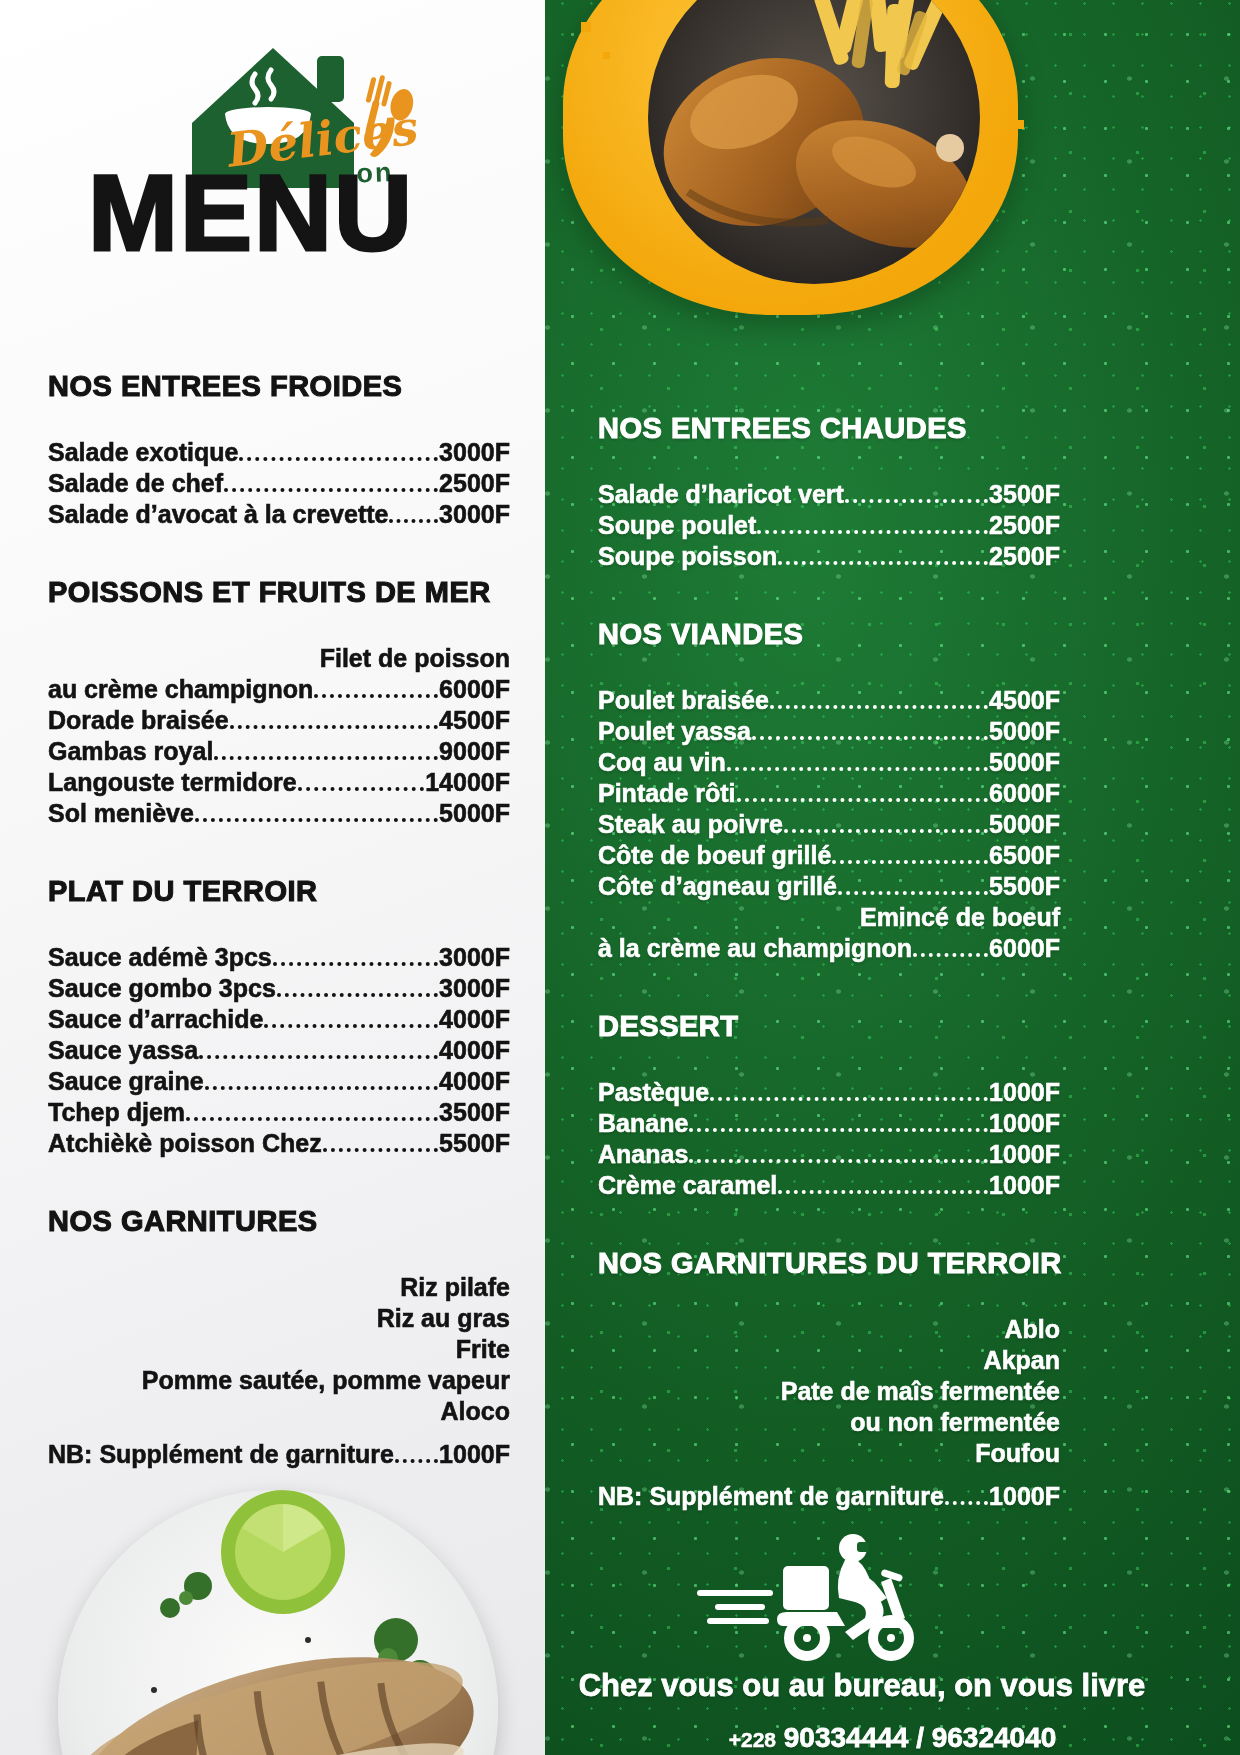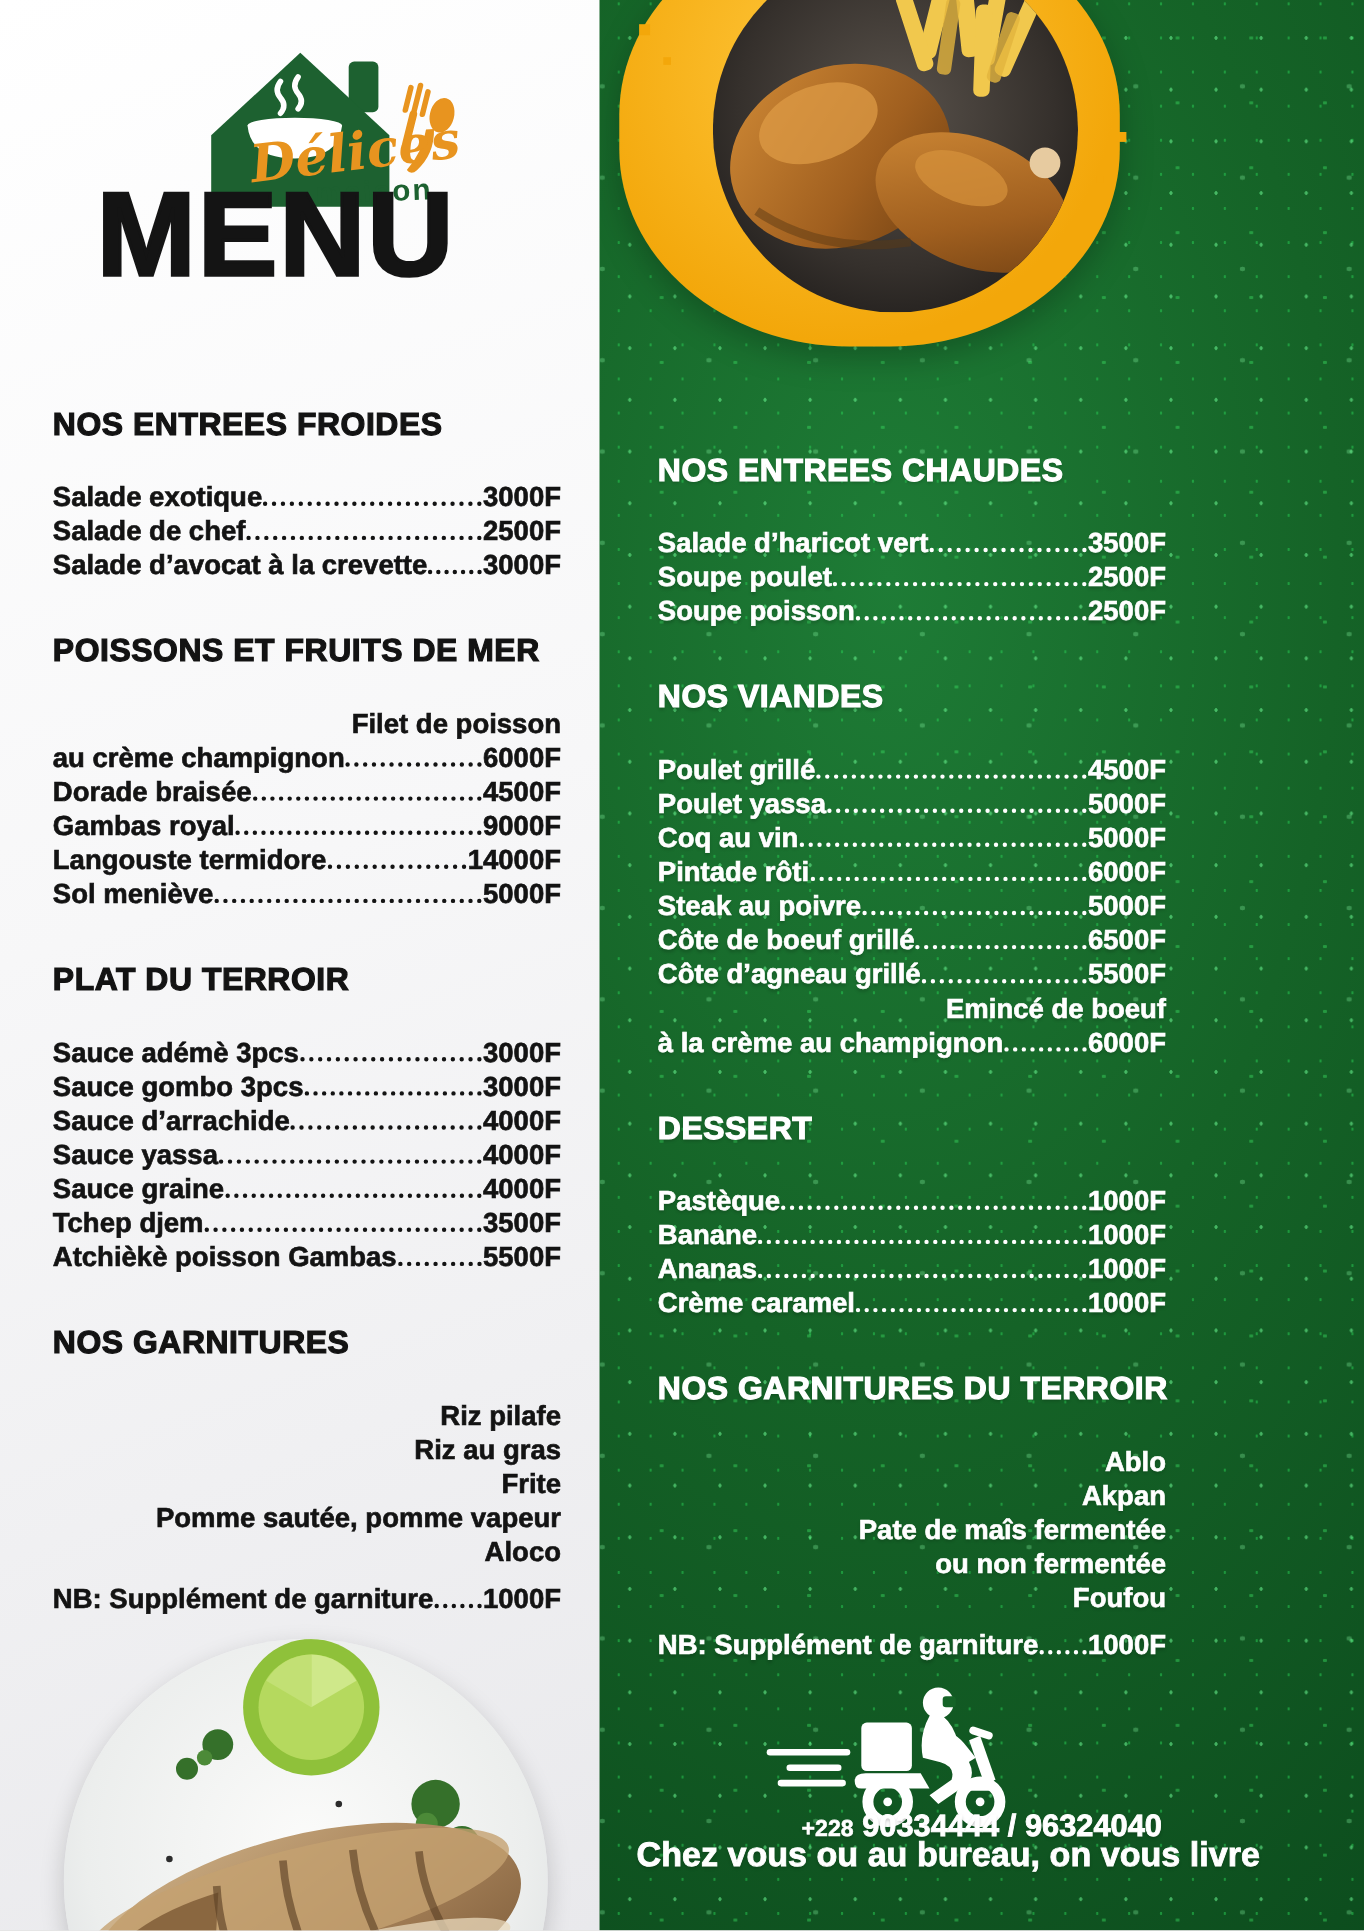--- a/index.html
+++ b/index.html
@@ -74,21 +74,21 @@
     border-radius:50%;overflow:hidden;}
   .pix{position:absolute;background:var(--yellow,#f3a70a);}
   
   .delivery-icon{position:absolute;left:150px;top:1530px;}
   .delivery-tagline{
     position:absolute;left:0;top:1668px;width:634px;text-align:center;
     font-size:31px;font-weight:bold;color:#fff;-webkit-text-stroke:.8px #fff;
     text-shadow:0 2px 3px rgba(0,0,0,.25);white-space:nowrap;
   }
   .delivery-phone{
-    position:absolute;left:0;top:1644px;width:695px;text-align:center;
+    position:absolute;left:0;top:1722px;width:695px;text-align:center;
     font-size:28px;font-weight:bold;color:#fff;-webkit-text-stroke:.8px #fff;
     text-shadow:0 2px 3px rgba(0,0,0,.25);white-space:nowrap;
   }
   .phone-prefix{font-size:21px;-webkit-text-stroke:.5px #fff;}
 </style>
 </head>
 <body>
 
 <div class="page">
 
@@ -201,21 +201,21 @@
             <span>Sauce graine</span>
             <span class="item-leader"></span>
             <span class="item-price">4000F</span>
           </div>
           <div class="item-row">
             <span>Tchep djem</span>
             <span class="item-leader"></span>
             <span class="item-price">3500F</span>
           </div>
           <div class="item-row">
-            <span>Atchièkè poisson Gambas</span>
+            <span>Atchièkè poisson Chez</span>
             <span class="item-leader"></span>
             <span class="item-price">5500F</span>
           </div>
         </div>
         <div class="menu-section">
           <h2 class="section-title">NOS GARNITURES</h2>
           <div class="item-row">
             <span>Riz pilafe</span>
           </div>
           <div class="item-row">
@@ -364,21 +364,21 @@
           </div>
           <div class="item-row">
             <span>Soupe poisson</span>
             <span class="item-leader"></span>
             <span class="item-price">2500F</span>
           </div>
         </div>
         <div class="menu-section">
           <h2 class="section-title">NOS VIANDES</h2>
           <div class="item-row">
-            <span>Poulet grillé</span>
+            <span>Poulet braisée</span>
             <span class="item-leader"></span>
             <span class="item-price">4500F</span>
           </div>
           <div class="item-row">
             <span>Poulet yassa</span>
             <span class="item-leader"></span>
             <span class="item-price">5000F</span>
           </div>
           <div class="item-row">
             <span>Coq au vin</span>

